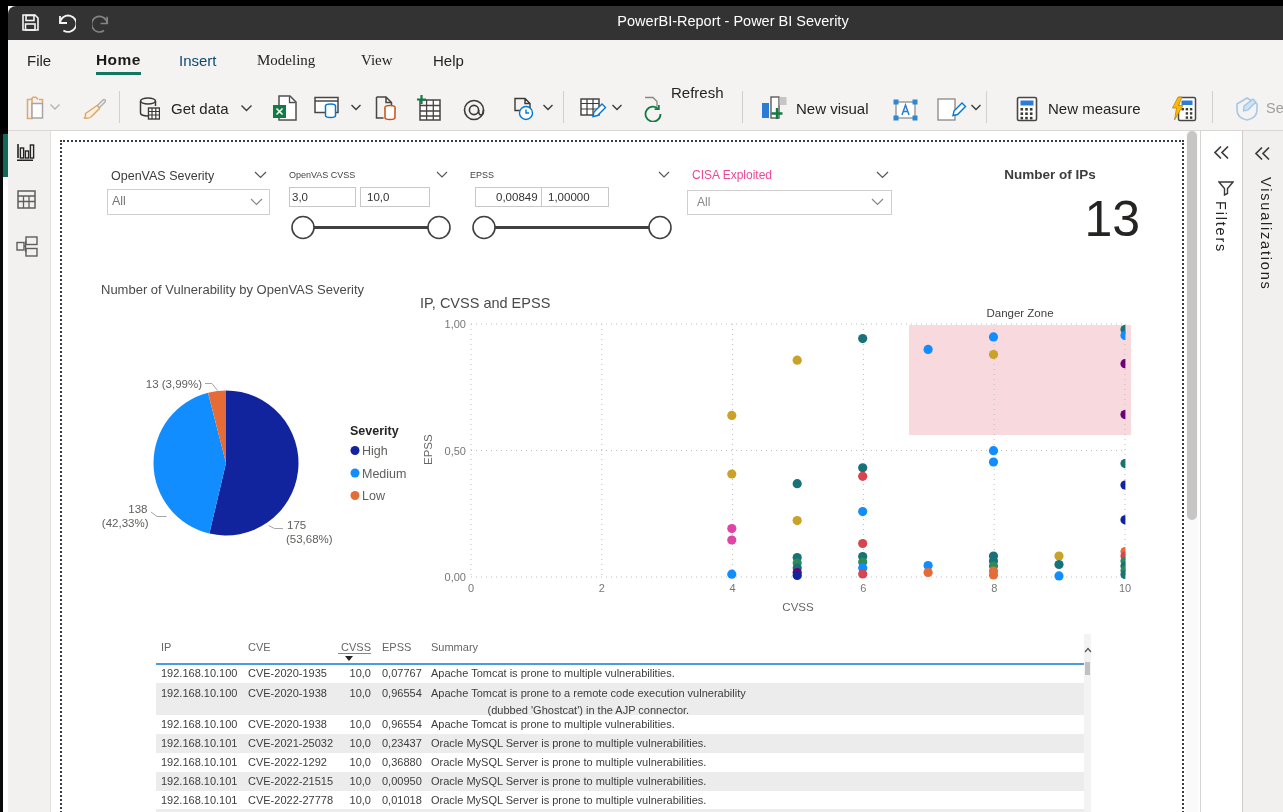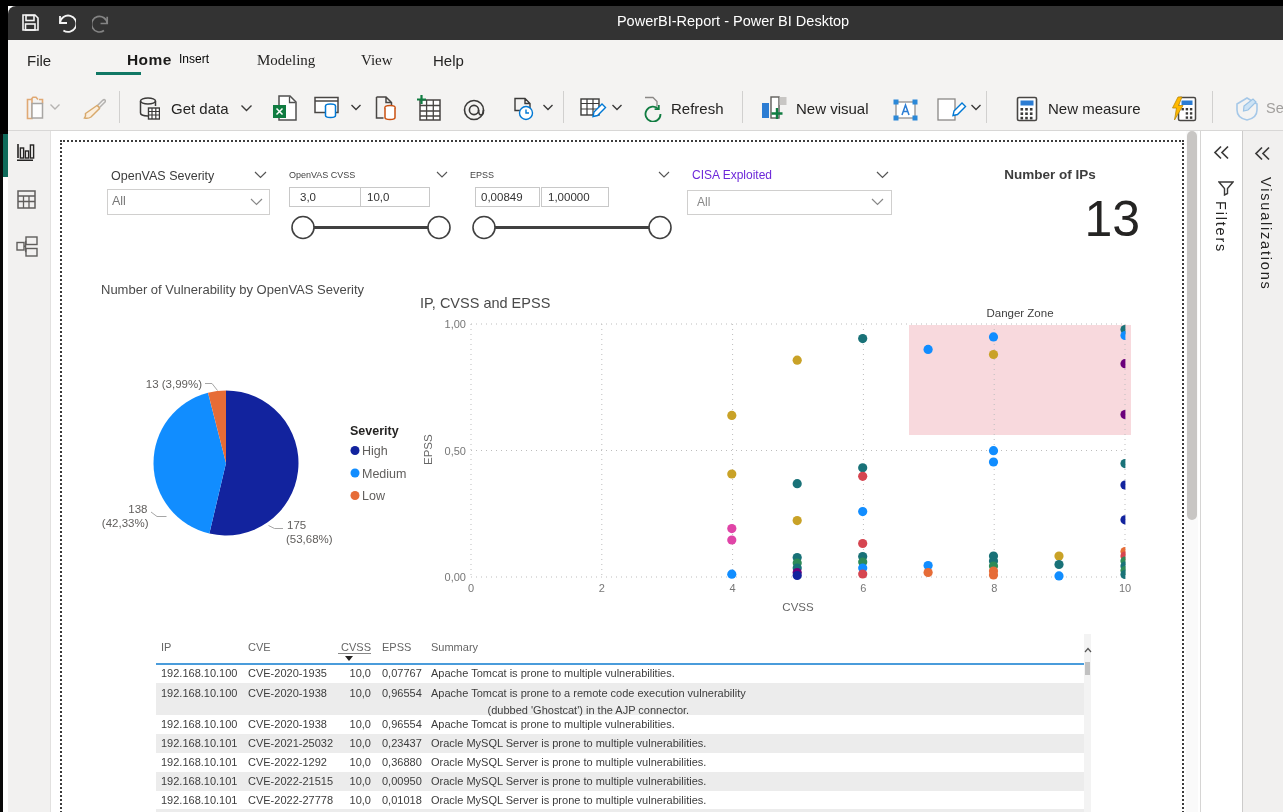--- a/index.html
+++ b/index.html
@@ -24,27 +24,27 @@
     <rect x="4.5" y="11" width="9.5" height="6" fill="none" stroke="#f5f5f5" stroke-width="1.6"></rect>
   </svg>
   <svg class="abs" style="left:56px;top:13px;" width="20" height="20" viewBox="0 0 20 20">
     <path d="M4 3 v7 h7" fill="none" stroke="#f5f5f5" stroke-width="1.8"></path>
     <path d="M4 10 a8.2 8.2 0 1 1 3.4 7.4" fill="none" stroke="#f5f5f5" stroke-width="1.8"></path>
   </svg>
   <svg class="abs" style="left:92px;top:14px;" width="19" height="19" viewBox="0 0 20 20">
     <path d="M16 3 v7 h-7" fill="none" stroke="#848484" stroke-width="1.8"></path>
     <path d="M16 10 a8.2 8.2 0 1 0 -3.4 7.4" fill="none" stroke="#848484" stroke-width="1.8"></path>
   </svg>
-  <div class="abs" style="left:513px;top:13px;width:440px;text-align:center;font-size:14.5px;color:#ffffff;">PowerBI-Report - Power BI Desktop</div>
+  <div class="abs" style="left:513px;top:13px;width:440px;text-align:center;font-size:14.5px;color:#ffffff;">PowerBI-Report - Power BI Severity</div>
 
   <div class="abs" style="left:8px;top:40px;width:1275px;height:42px;background:#f4f3f2;"></div>
   <div class="abs" style="left:27px;top:52px;font-size:15px;color:#252423;">File</div>
-  <div class="abs" style="left:96px;top:51px;font-size:15.5px;font-weight:bold;letter-spacing:0.4px;color:#1b1a19;margin-left:31px;">Home</div>
+  <div class="abs" style="left:96px;top:51px;font-size:15.5px;font-weight:bold;letter-spacing:0.4px;color:#1b1a19;">Home</div>
   <div class="abs" style="left:96px;top:72px;width:45px;height:3px;background:#117865;"></div>
-  <div class="abs" style="left:179px;top:52px;font-size:12px;color:#000000;">Insert</div>
+  <div class="abs" style="left:179px;top:52px;font-size:15px;color:#0c4a6e;">Insert</div>
   <div class="abs" style="left:257px;top:52px;font-size:15px;color:#252423;font-family:Liberation Serif, serif;">Modeling</div>
   <div class="abs" style="left:361px;top:52px;font-size:15px;color:#252423;font-family:Liberation Serif, serif;">View</div>
   <div class="abs" style="left:433px;top:52px;font-size:15px;color:#252423;">Help</div>
 
   <div id="ribbon" class="abs" style="left:8px;top:82px;width:1275px;height:48px;background:#f4f3f2;border-bottom:1px solid #d8d7d6;"></div>
 
   <svg class="abs" style="left:26px;top:96px;" width="22" height="25" viewBox="0 0 22 25">
     <path d="M1.5 3.5 h4.5 v19 h-4.5 z M13 3.5 h3.5 v4 M5 3.5 l2 -2.2 h3 l2 2.2" fill="none" stroke="#e0a974" stroke-width="1.6"></path>
     <rect x="6" y="7.5" width="10.5" height="14.5" fill="#fdfdfd" stroke="#a8a6a4" stroke-width="1.5"></rect>
   </svg>
@@ -122,21 +122,21 @@
   </svg>
   <svg class="abs" style="left:611px;top:104px;" width="12" height="8" viewBox="0 0 12 8">
       <path d="M1.5 1 L6 5.5 L10.5 1" fill="none" stroke="#3b3a39" stroke-width="1.4"></path>
     </svg>
 
   <svg class="abs" style="left:641px;top:96px;" width="21" height="26" viewBox="0 0 21 26">
     <path d="M4 1.5 h8 l4 4 v5" fill="none" stroke="#8a8886" stroke-width="1.3"></path>
     <path d="M17.5 13 a7.5 7.5 0 1 0 2 5" fill="none" stroke="#107c41" stroke-width="1.8"></path>
     <path d="M17.8 9 v4.2 h-4.2" fill="none" stroke="#107c41" stroke-width="1.8"></path>
   </svg>
-  <div class="abs ribtext" style="left:671px;top:100px;">Refresh</div>
+  <div class="abs ribtext" style="left:671px;top:84px;">Refresh</div>
   <div class="vsep" style="left:742px;"></div>
 
   <svg class="abs" style="left:761px;top:96px;" width="28" height="26" viewBox="0 0 28 26">
     <rect x="1" y="7" width="7" height="15" fill="#2b7cd3"></rect>
     <rect x="10" y="1" width="8" height="21" fill="#fff" stroke="#5f5d5b" stroke-width="1.4"></rect>
     <rect x="18.5" y="1" width="7" height="8" fill="#c8c6c4"></rect>
     <path d="M16 12 v11 M10.5 17.5 h11" stroke="#107c41" stroke-width="2.4"></path>
   </svg>
   <div class="abs ribtext" style="left:796px;top:100px;">New visual</div>
 
@@ -246,41 +246,41 @@
   <div class="abs" style="left:107px;top:189px;width:161px;height:24px;background:#fff;border:1px solid #d0cfce;"></div>
   <div class="abs" style="left:112px;top:194px;font-size:12.5px;color:#777;">All</div>
   <svg class="abs" style="left:250px;top:198px;" width="13" height="8" viewBox="0 0 13 8">
       <path d="M1 1 L6.5 6.5 L12 1" fill="none" stroke="#888" stroke-width="1.2"></path>
     </svg>
 
   <div class="abs" style="left:289px;top:170px;font-size:9px;color:#444;">OpenVAS CVSS</div>
   <svg class="abs" style="left:436px;top:171px;" width="12" height="7" viewBox="0 0 12 7">
       <path d="M1 1 L6 6 L11 1" fill="none" stroke="#555" stroke-width="1.1"></path>
     </svg>
-  <div class="abs" style="left:289px;top:187px;width:63px;height:18px;background:#fff;border:1px solid #c8c8c8;font-size:11.5px;color:#333;padding-left:10px;line-height:18px;">3,0</div>
+  <div class="abs" style="left:289px;top:187px;width:63px;height:18px;background:#fff;border:1px solid #c8c8c8;font-size:11.5px;color:#333;padding-left:2px;line-height:18px;">3,0</div>
   <div class="abs" style="left:360px;top:187px;width:62px;height:18px;background:#fff;border:1px solid #c8c8c8;font-size:11.5px;color:#333;padding-left:6px;line-height:18px;">10,0</div>
   <svg class="abs" style="left:289px;top:214px;" width="165" height="27" viewBox="0 0 165 27">
     <line x1="14" y1="13.5" x2="150" y2="13.5" stroke="#404040" stroke-width="3"></line>
     <circle cx="14" cy="13.5" r="11" fill="#fff" stroke="#404040" stroke-width="1.6"></circle>
     <circle cx="150" cy="13.5" r="11" fill="#fff" stroke="#404040" stroke-width="1.6"></circle>
   </svg>
 
   <div class="abs" style="left:470px;top:170px;font-size:9px;color:#444;">EPSS</div>
   <svg class="abs" style="left:658px;top:171px;" width="12" height="7" viewBox="0 0 12 7">
       <path d="M1 1 L6 6 L11 1" fill="none" stroke="#555" stroke-width="1.1"></path>
     </svg>
-  <div class="abs" style="left:475px;top:187px;width:58px;height:18px;background:#fff;border:1px solid #c8c8c8;font-size:11.5px;color:#333;padding-left:5px;line-height:18px;">0,00849</div>
+  <div class="abs" style="left:475px;top:187px;width:58px;height:18px;background:#fff;border:1px solid #c8c8c8;font-size:11.5px;color:#333;padding-left:20px;line-height:18px;">0,00849</div>
   <div class="abs" style="left:541px;top:187px;width:60px;height:18px;background:#fff;border:1px solid #c8c8c8;font-size:11.5px;color:#333;padding-left:6px;line-height:18px;">1,00000</div>
   <svg class="abs" style="left:470px;top:214px;" width="205" height="27" viewBox="0 0 205 27">
     <line x1="14" y1="13.5" x2="190" y2="13.5" stroke="#404040" stroke-width="3"></line>
     <circle cx="14" cy="13.5" r="11" fill="#fff" stroke="#404040" stroke-width="1.6"></circle>
     <circle cx="190" cy="13.5" r="11" fill="#fff" stroke="#404040" stroke-width="1.6"></circle>
   </svg>
 
-  <div class="abs" style="left:692px;top:168px;font-size:12px;color:#6d28d9;">CISA Exploited</div>
+  <div class="abs" style="left:692px;top:168px;font-size:12px;color:#ec4899;">CISA Exploited</div>
   <svg class="abs" style="left:876px;top:171px;" width="13" height="8" viewBox="0 0 13 8">
       <path d="M1 1 L6.5 6.5 L12 1" fill="none" stroke="#555" stroke-width="1.2"></path>
     </svg>
   <div class="abs" style="left:687px;top:190px;width:203px;height:23px;background:#fff;border:1px solid #d0cfce;"></div>
   <div class="abs" style="left:697px;top:195px;font-size:12px;color:#888;">All</div>
   <svg class="abs" style="left:871px;top:198px;" width="13" height="8" viewBox="0 0 13 8">
       <path d="M1 1 L6.5 6.5 L12 1" fill="none" stroke="#888" stroke-width="1.2"></path>
     </svg>
 
   <div class="abs" style="left:960px;top:167px;width:180px;text-align:center;font-size:13.5px;font-weight:bold;color:#3d3d3d;">Number of IPs</div>

